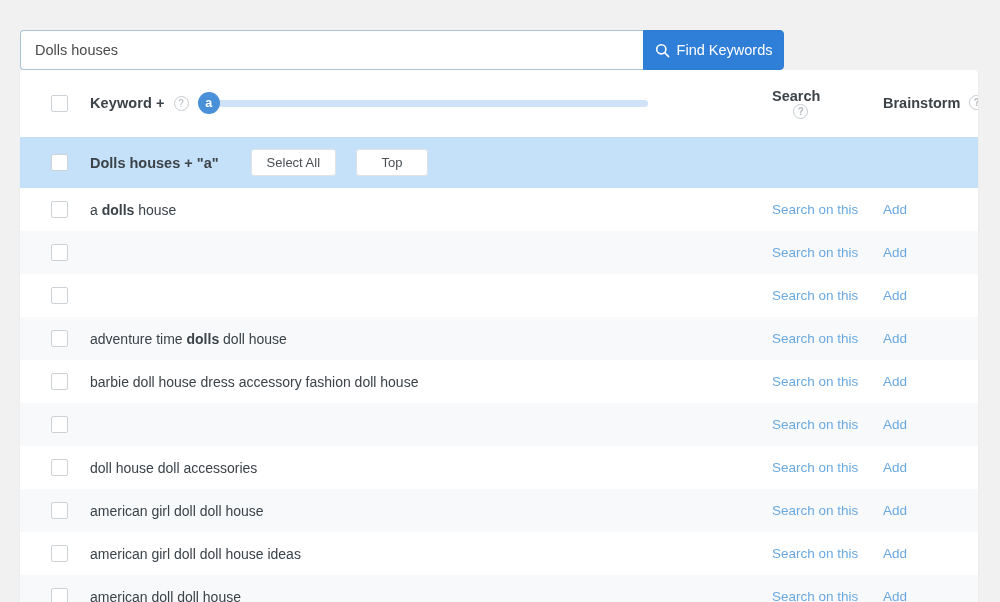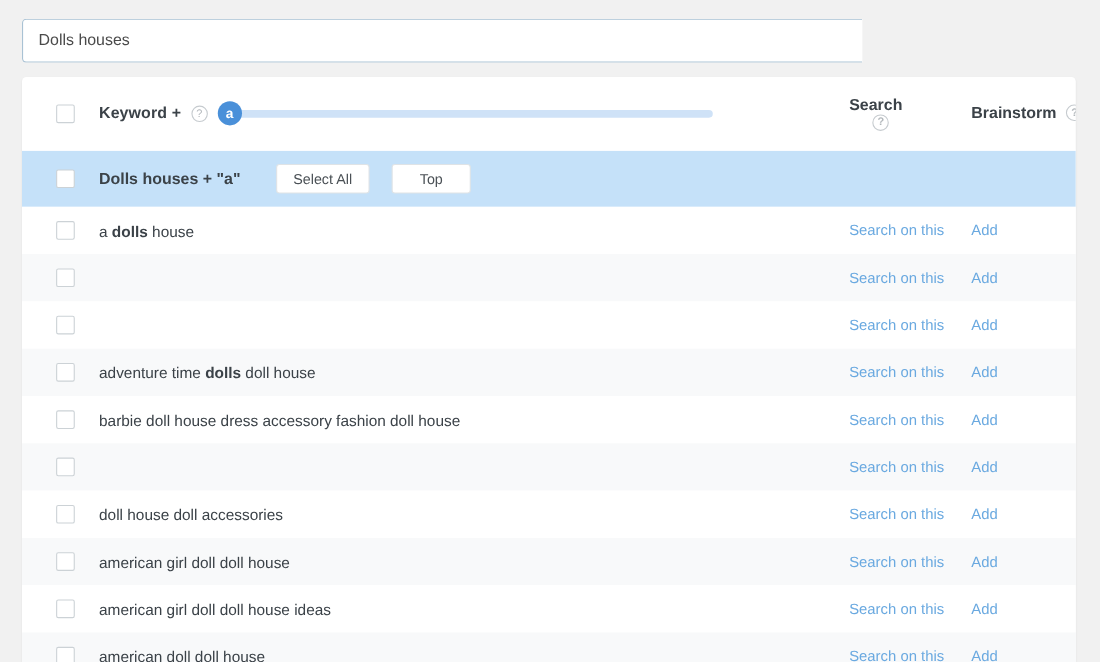--- a/index.html
+++ b/index.html
@@ -17,20 +17,21 @@
   }
 
   
   .searchbar {
     position: absolute;
     left: 20px;
     top: 17px;
     width: 764px;
     height: 53px;
     display: flex;
+    align-items: flex-end;
   }
 
   .search-input {
     flex: 1 1 auto;
     height: 40px;
     border: 1px solid #a9c2d4;
     border-right: none;
     border-radius: 4px 0 0 4px;
     background: #ffffff;
     font-family: "Liberation Sans", sans-serif;
@@ -231,20 +232,29 @@
     font-size: 13.5px;
     color: #6aa9e0;
     cursor: pointer;
   }
 </style>
 </head>
 <body>
 
 <div class="searchbar">
   <input class="search-input" type="text" value="Dolls houses" placeholder="Enter a keyword" style="">
+  <button class="find-btn">
+    <span>
+      <svg width="15" height="15" viewBox="0 0 15 15" fill="none" stroke="#ffffff" stroke-width="1.6">
+        <circle cx="6.3" cy="6.3" r="4.6"></circle>
+        <line x1="9.8" y1="9.8" x2="13.6" y2="13.6" stroke-linecap="round"></line>
+      </svg>
+    </span>
+    <span>Find Keywords</span>
+  </button>
 </div>
 
 <div class="card">
 
   <div class="col-head">
     <div class="cb-cell">
       <div class="cb"></div>
     </div>
     <span class="col-head-label">Keyword +</span>
     <span class="help">?</span>

